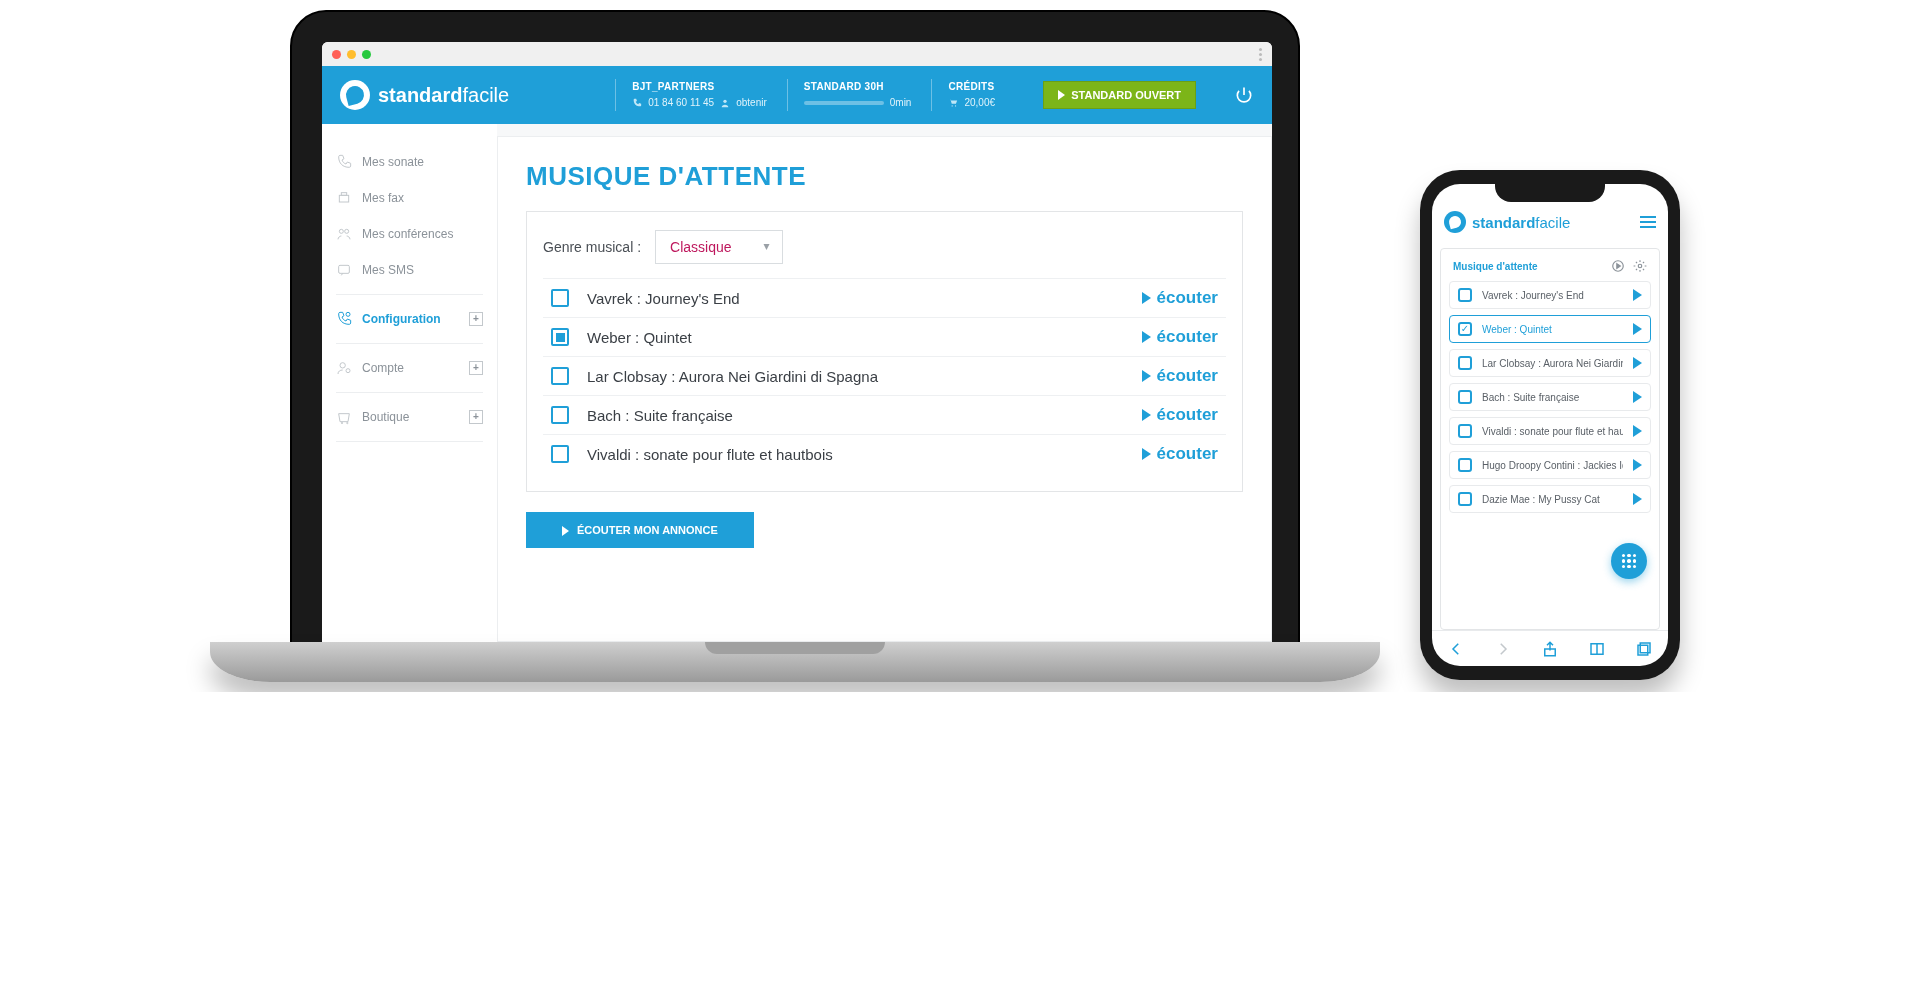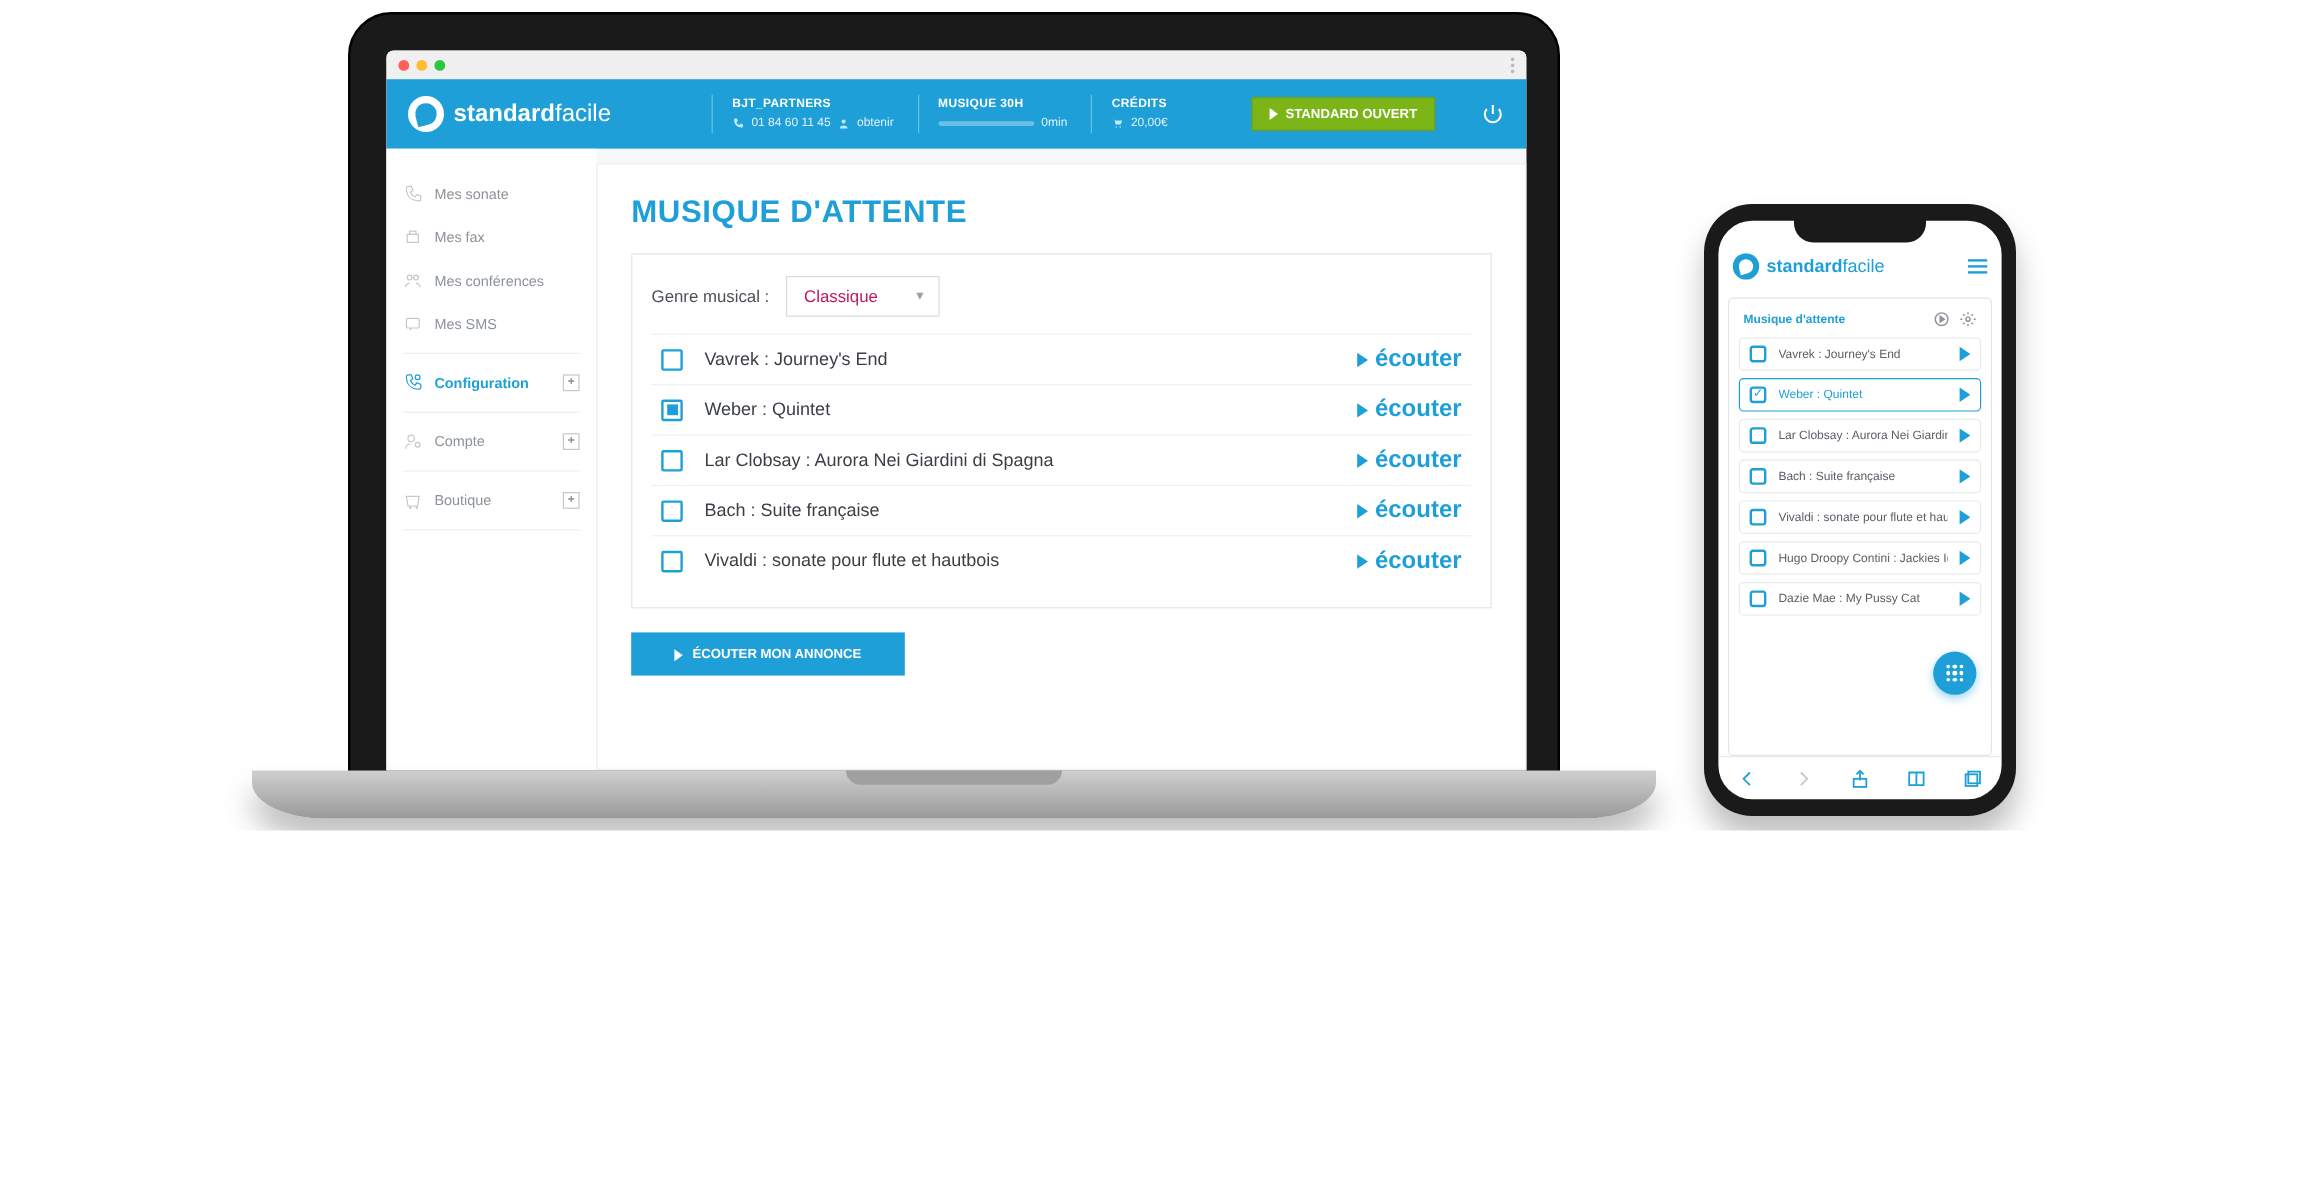--- a/index.html
+++ b/index.html
@@ -88,21 +88,21 @@
     position:relative;
   }
   .sel::after{ content:"▾"; position:absolute; right:12px; top:8px; color:#9aa0a6; font-size:12px;}
   .tracks{ margin-top:14px;}
   .trk{ display:flex; align-items:center; padding:9px 8px; border-top:1px solid #eef0f2; font-size:15px; color:#3a3f45;}
   .chk{
     width:18px; height:18px; border:2px solid #1f9fd8; border-radius:2px; margin-right:18px; display:flex;
     align-items:center; justify-content:center;
   }
   .chk.on::after{ content:""; width:9px; height:9px; background:#1f9fd8;}
-  .listen{ margin-left:auto; color:#1f9fd8; font-weight:600; display:flex; align-items:center; gap:6px; font-size:20px;}
+  .listen{ margin-left:auto; color:#1f9fd8; font-weight:600; display:flex; align-items:center; gap:6px; font-size:17px;}
   .play-tri{ width:0; height:0; border-left:9px solid #1f9fd8; border-top:6px solid transparent; border-bottom:6px solid transparent;}
   .bottom-btn{
     margin-top:20px; background:#1f9fd8; color:#fff; padding:12px 36px; font-size:11px; font-weight:700;
     display:inline-flex; align-items:flex-end; gap:8px;
   }
 
   
   .phone-wrap{ margin-top:160px; }
   .phone-bezel{
     width:260px; height:510px; background:#1a1a1a; border-radius:40px; padding:14px 12px; position:relative;
@@ -174,37 +174,37 @@
               <div class="tiny-dot"></div>
           </div>
         </div>
 
         <div class="app-header">
           <div class="logo-blk">
             <div class="logo-mark"></div>
             <span class="logo-text"><b>standard</b><span>facile</span></span>
           </div>
 
-          <div class="hdr-block" style="margin-left:64px;">
+          <div class="hdr-block" style="margin-left:86px;">
             <div class="ttl">BJT_PARTNERS</div>
             <div class="row">
               <svg class="tiny-ic" viewBox="0 0 24 24" fill="#bfe7f7">
                   <path d="M6 2h4l2 5-3 2c1 3 3 5 6 6l2-3 5 2v4c0 1-1 2-2 2C10 20 4 14 4 4c0-1 1-2 2-2z"></path>
                 </svg>
               <span>01 84 60 11 45</span>
               <svg class="tiny-ic" viewBox="0 0 24 24" fill="#bfe7f7">
                   <circle cx="12" cy="8" r="4"></circle>
                   <path d="M4 22c0-4 4-6 8-6s8 2 8 6z"></path>
                 </svg>
               <span>obtenir</span>
             </div>
           </div>
 
           <div class="hdr-block">
-            <div class="ttl">MUSIQUE 30H</div>
+            <div class="ttl">STANDARD 30H</div>
             <div class="row">
               <div style="width:80px;height:4px;background:rgba(255,255,255,.35);border-radius:2px;"></div>
               <span>0min</span>
             </div>
           </div>
 
           <div class="hdr-block">
             <div class="ttl">CRÉDITS</div>
             <div class="row">
               <svg class="tiny-ic" viewBox="0 0 24 24" fill="#bfe7f7">

